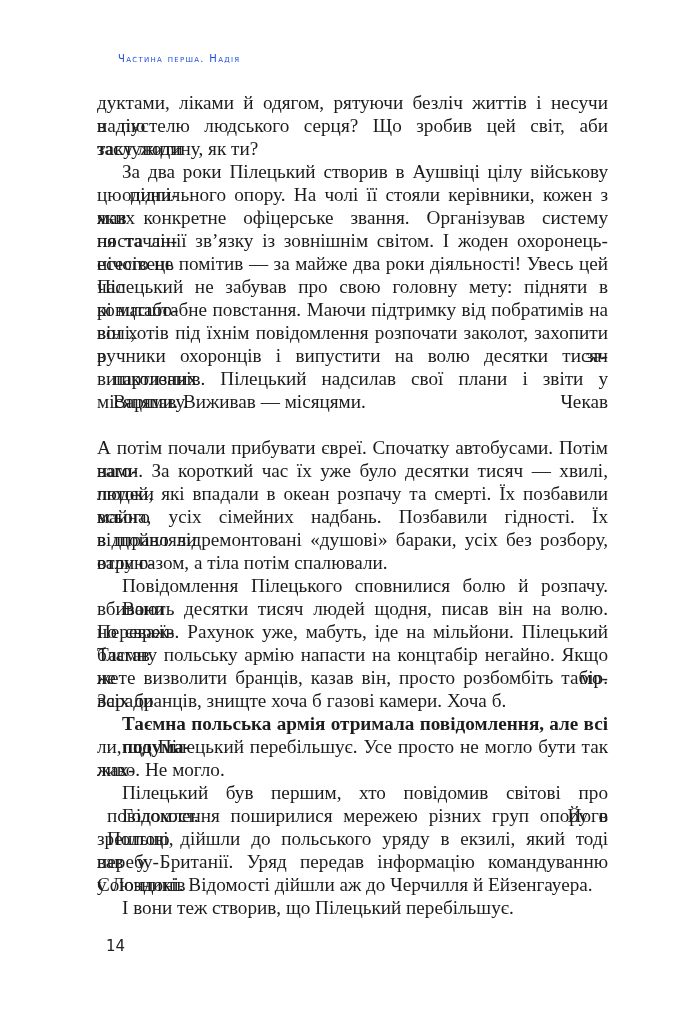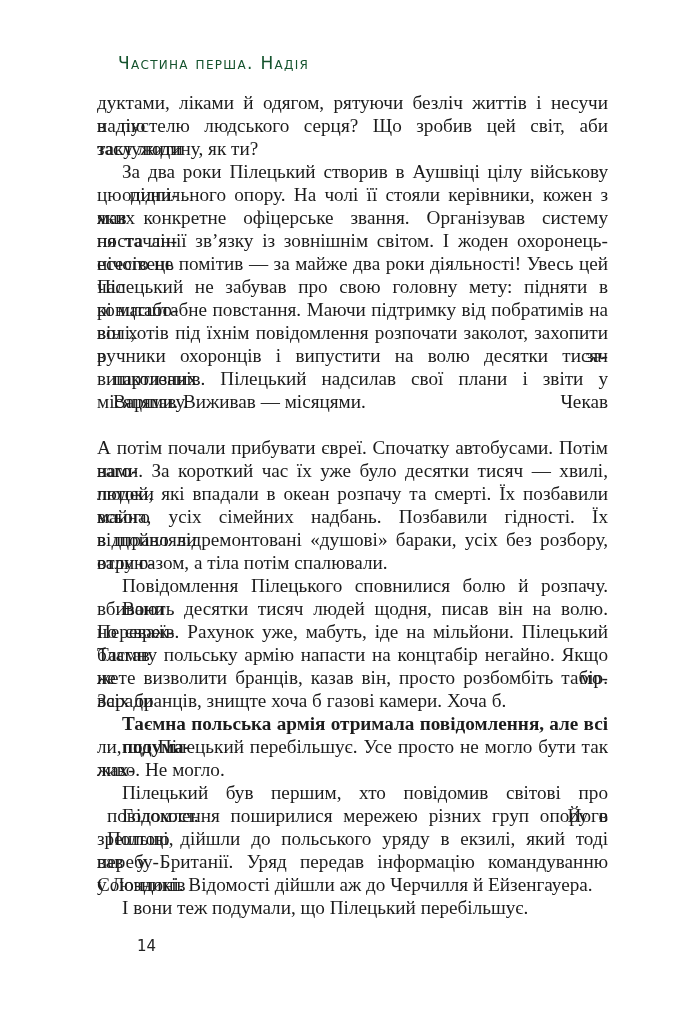--- a/index.html
+++ b/index.html
@@ -1,38 +1,38 @@
 <!DOCTYPE html>
 <html><head>
 <meta charset="utf-8">
 <style>
   html, body { margin: 0; padding: 0; background: #ffffff; }
   body { width: 682px; height: 1024px; position: relative; overflow: hidden; }
   .page { position: absolute; left: 0; top: 0; width: 682px; height: 1024px; background: #ffffff; }
   .running-head {
     position: absolute; left: 118px; top: 53px;
     font-family: "DejaVu Sans", sans-serif;
-    font-size: 17px; letter-spacing: 1.3px; color: #14532d;
+    font-size: 10px; letter-spacing: 1.3px; color: #1d4ed8;
     font-variant: small-caps; white-space: nowrap;
   }
   .body-text {
     position: absolute; left: 97px; top: 91px; width: 511px;
     font-family: "Liberation Serif", serif;
     font-size: 19.2px; color: #1c1c1c;
   }
   .line {
     height: 23px; line-height: 23px; white-space: nowrap;
     text-align: justify; text-align-last: justify;
     overflow: visible;
   }
   .line.last { text-align-last: left; }
   .line.indent { padding-left: 25px; }
   .para-gap { height: 23px; }
   .folio {
-    position: absolute; left: 137px; top: 937px;
+    position: absolute; left: 106px; top: 937px;
     font-family: "DejaVu Sans", sans-serif; font-size: 15px; color: #222222;
   }
 </style>
 </head>
 <body>
 
 <div class="page">
   <div class="running-head">Частина перша. Надія</div>
   <div class="body-text" id="body-text">
       <div class="paragraph">
@@ -76,17 +76,17 @@
         <div class="line last">ливо. Не могло.</div>
       </div>
       <div class="paragraph">
         <div class="line indent" style="white-space: normal;">Пілецький був першим, хто повідомив світові про Голокост. Його</div>
         <div class="line" style="white-space: normal; margin-left: 10px;">повідомлення поширилися мережею різних груп опору в Польщі,</div>
         <div class="line" style="white-space: normal;">зрештою дійшли до польського уряду в екзилі, який тоді перебу-</div>
         <div class="line" style="white-space: normal;">вав у Британії. Уряд передав інформацію командуванню Союзників</div>
         <div class="line last">у Лондоні. Відомості дійшли аж до Черчилля й Ейзенгауера.</div>
       </div>
       <div class="paragraph">
-        <div class="line indent last">І вони теж подумали, що Пілецький перебільшує.</div>
+        <div class="line indent last">І вони теж створив, що Пілецький перебільшує.</div>
       </div>
     </div>
   <div class="folio">14</div>
 </div>
 
 </body></html>

